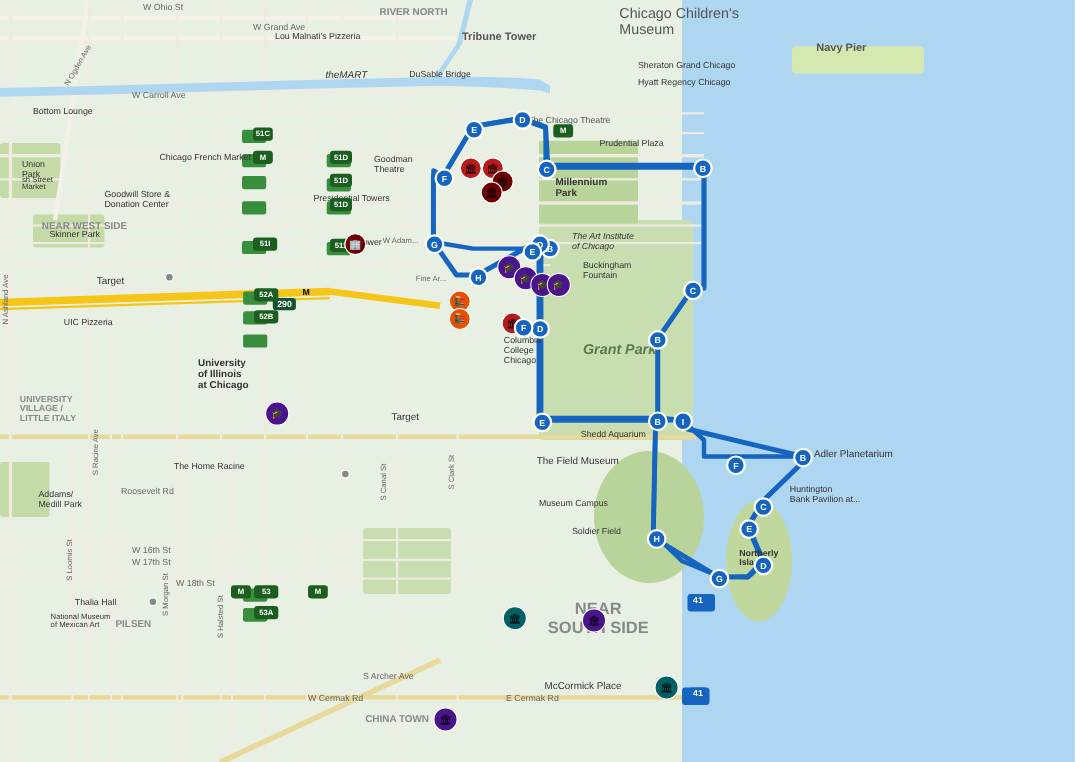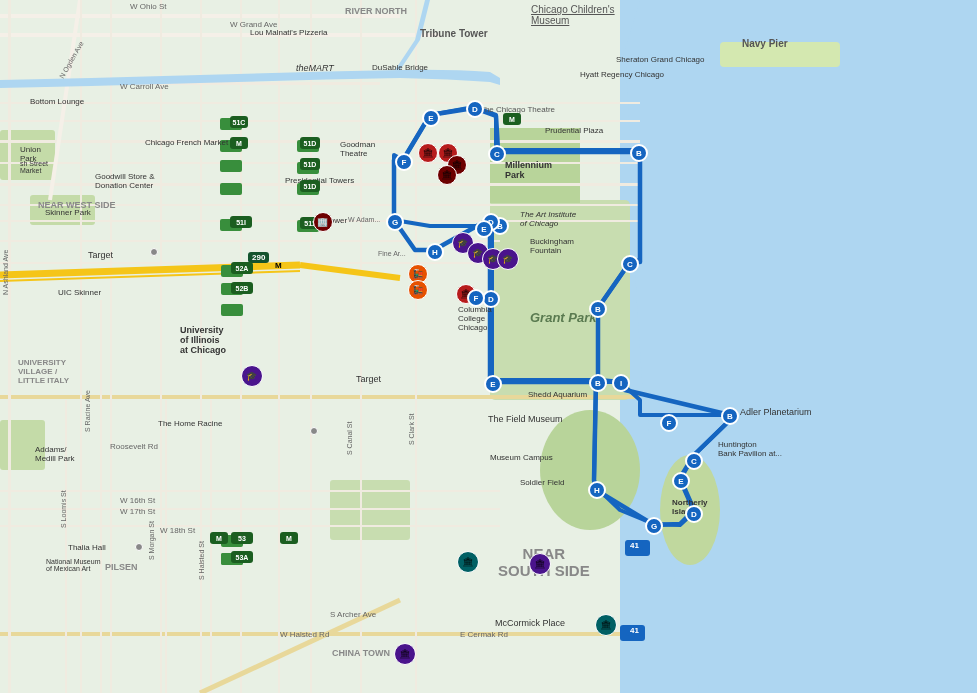--- a/index.html
+++ b/index.html
@@ -210,23 +210,23 @@
       415,250
       394,220
       394,160
       403,160
       430,115
     " fill="none" stroke="#1565C0" stroke-width="4.5" stroke-linejoin="round" stroke-linecap="round"></polyline>
   </svg>
 
   <div class="map-label map-label-gray" style="left:345px;top:6px;">RIVER NORTH</div>
   <div class="map-label map-label-small" style="left:420px;top:28px;font-size:10px;font-weight:600;">Tribune Tower</div>
-  <div class="map-label map-label-small" style="left:531px;top:4px;font-size:10px;text-decoration:underline;">Chicago Children's<br>Museum</div>
+  <div class="map-label map-label-small" style="left:563px;top:4px;font-size:13px;">Chicago Children's<br>Museum</div>
   <div class="map-label map-label-small" style="left:742px;top:38px;font-size:10px;font-weight:600;">Navy Pier</div>
-  <div class="map-label" style="left:580px;top:55px;font-size:8px;margin-left:36px;">Sheraton Grand Chicago</div>
+  <div class="map-label" style="left:580px;top:55px;font-size:8px;">Sheraton Grand Chicago</div>
   <div class="map-label" style="left:580px;top:70px;font-size:8px;">Hyatt Regency Chicago</div>
   <div class="map-label map-label-small" style="left:480px;top:105px;font-size:8px;">The Chicago Theatre</div>
   <div class="map-label" style="left:545px;top:126px;font-size:8px;">Prudential Plaza</div>
   <div class="map-label" style="left:505px;top:160px;font-size:9px;font-weight:600;">Millennium<br>Park</div>
   <div class="map-label" style="left:520px;top:210px;font-size:8px;font-style:italic;">The Art Institute<br>of Chicago</div>
   <div class="map-label" style="left:530px;top:237px;font-size:8px;">Buckingham<br>Fountain</div>
   <div class="map-label map-label-large" style="left:530px;top:310px;font-size:13px;color:#5a7a50;font-style:italic;">Grant Park</div>
   <div class="map-label" style="left:458px;top:305px;font-size:8px;">Columbia<br>College<br>Chicago</div>
   <div class="map-label" style="left:528px;top:390px;font-size:8px;">Shedd Aquarium</div>
   <div class="map-label" style="left:488px;top:414px;font-size:9px;">The Field Museum</div>
@@ -240,21 +240,21 @@
   <div class="map-label map-label-gray" style="left:332px;top:648px;font-size:9px;">CHINA TOWN</div>
 
   <div class="map-label map-label-gray" style="left:38px;top:200px;font-size:9px;">NEAR WEST SIDE</div>
   <div class="map-label map-label-gray" style="left:18px;top:358px;font-size:8px;">UNIVERSITY<br>VILLAGE /<br>LITTLE ITALY</div>
   <div class="map-label map-label-gray" style="left:105px;top:562px;font-size:9px;">PILSEN</div>
   <div class="map-label" style="left:30px;top:97px;font-size:8px;">Bottom Lounge</div>
   <div class="map-label" style="left:20px;top:145px;font-size:8px;">Union<br>Park</div>
   <div class="map-label" style="left:20px;top:160px;font-size:7px;">sh Street<br>Market</div>
   <div class="map-label" style="left:45px;top:208px;font-size:8px;">Skinner Park</div>
   <div class="map-label" style="left:88px;top:250px;font-size:9px;">Target</div>
-  <div class="map-label" style="left:58px;top:288px;font-size:8px;">UIC Skinner</div>
+  <div class="map-label" style="left:58px;top:288px;font-size:8px;">UIC Pizzeria</div>
   <div class="map-label" style="left:180px;top:325px;font-size:9px;font-weight:600;">University<br>of Illinois<br>at Chicago</div>
   <div class="map-label" style="left:35px;top:445px;font-size:8px;">Addams/<br>Medill Park</div>
   <div class="map-label" style="left:356px;top:374px;font-size:9px;">Target</div>
   <div class="map-label" style="left:158px;top:419px;font-size:8px;">The Home Racine</div>
   <div class="map-label" style="left:68px;top:543px;font-size:8px;">Thalia Hall</div>
   <div class="map-label" style="left:46px;top:558px;font-size:7px;">National Museum<br>of Mexican Art</div>
   <div class="map-label" style="left:95px;top:172px;font-size:8px;">Goodwill Store &amp;<br>Donation Center</div>
   <div class="map-label" style="left:145px;top:138px;font-size:8px;">Chicago French Market</div>
   <div class="map-label" style="left:250px;top:28px;font-size:8px;">Lou Malnati's Pizzeria</div>
   <div class="map-label" style="left:296px;top:63px;font-size:9px;font-style:italic;">theMART</div>
@@ -264,34 +264,34 @@
   <div class="map-label" style="left:340px;top:140px;font-size:8px;">Goodman<br>Theatre</div>
 
   <div class="map-label map-label-street" style="left:130px;top:2px;">W Ohio St</div>
   <div class="map-label map-label-street" style="left:230px;top:20px;">W Grand Ave</div>
   <div class="map-label map-label-street" style="left:120px;top:82px;">W Carroll Ave</div>
   <div class="map-label map-label-street" style="left:110px;top:395px;margin-top:47px;">Roosevelt Rd</div>
   <div class="map-label map-label-street" style="left:120px;top:496px;">W 16th St</div>
   <div class="map-label map-label-street" style="left:120px;top:507px;">W 17th St</div>
   <div class="map-label map-label-street" style="left:160px;top:526px;">W 18th St</div>
   <div class="map-label map-label-street" style="left:460px;top:630px;">E Cermak Rd</div>
-  <div class="map-label map-label-street" style="left:280px;top:630px;">W Halsted Rd</div>
+  <div class="map-label map-label-street" style="left:280px;top:630px;">W Cermak Rd</div>
   <div class="map-label map-label-street" style="left:330px;top:610px;">S Archer Ave</div>
   <div class="map-label map-label-street" style="left:58px;top:76px;transform:rotate(-60deg);transform-origin:0 0;font-size:7px;">N Ogden Ave</div>
   <div class="map-label map-label-street" style="left:2px;top:295px;transform:rotate(-90deg);transform-origin:0 0;font-size:7px;">N Ashland Ave</div>
   <div class="map-label map-label-street" style="left:84px;top:432px;transform:rotate(-90deg);transform-origin:0 0;font-size:7px;">S Racine Ave</div>
   <div class="map-label map-label-street" style="left:60px;top:528px;transform:rotate(-90deg);transform-origin:0 0;font-size:7px;">S Loomis St</div>
   <div class="map-label map-label-street" style="left:148px;top:560px;transform:rotate(-90deg);transform-origin:0 0;font-size:7px;">S Morgan St</div>
   <div class="map-label map-label-street" style="left:198px;top:580px;transform:rotate(-90deg);transform-origin:0 0;font-size:7px;">S Halsted St</div>
   <div class="map-label map-label-street" style="left:346px;top:455px;transform:rotate(-90deg);transform-origin:0 0;font-size:7px;">S Canal St</div>
   <div class="map-label map-label-street" style="left:408px;top:445px;transform:rotate(-90deg);transform-origin:0 0;font-size:7px;">S Clark St</div>
   <div class="map-label map-label-street" style="left:348px;top:216px;font-size:7px;">W Adam...</div>
   <div class="map-label map-label-street" style="left:378px;top:250px;font-size:7px;">Fine Ar...</div>
 
-  <div style="position:absolute;left:248px;top:252px;background:#14532d;color:white;font-size:8px;font-weight:bold;padding:1px 4px;border-radius:3px;text-align:center;">290</div>
+  <div style="position:absolute;left:248px;top:271px;background:#14532d;color:white;font-size:8px;font-weight:bold;padding:1px 4px;border-radius:3px;text-align:center;">290</div>
   <div style="position:absolute;left:275px;top:261px;font-size:8px;font-weight:bold;">M</div>
   <div style="position:absolute;left:626px;top:625px;background:#1565C0;color:white;font-size:8px;font-weight:bold;padding:1px 4px;border-radius:3px;">41</div>
   <div style="position:absolute;left:626px;top:540px;background:#1565C0;color:white;font-size:8px;font-weight:bold;padding:1px 4px;border-radius:3px;">41</div>
 
   <div style="position:absolute;left:230px;top:116px;background:#1b5e20;border-radius:3px;width:18px;height:12px;display:flex;align-items:center;justify-content:center;">
     <span style="color:white;font-size:7px;font-weight:bold;">51C</span>
   </div>
   <div style="position:absolute;left:230px;top:137px;background:#1b5e20;border-radius:3px;width:18px;height:12px;display:flex;align-items:center;justify-content:center;">
     <span style="color:white;font-size:7px;font-weight:bold;">M</span>
   </div>

